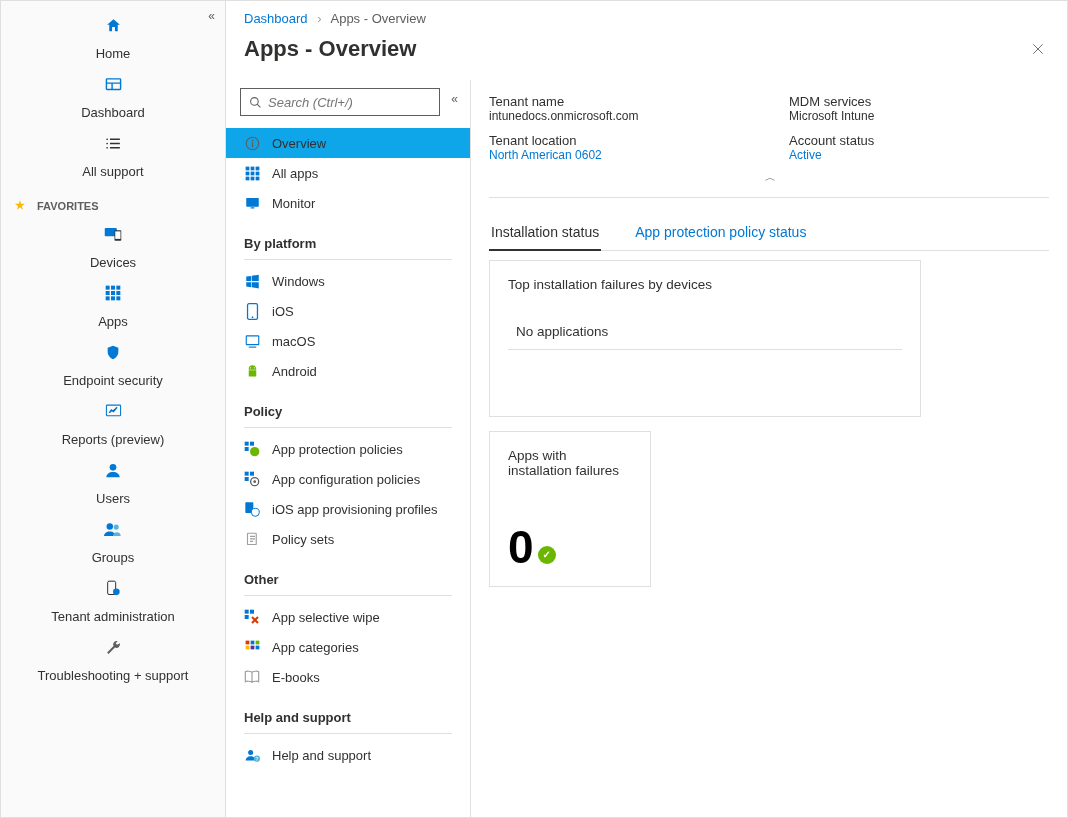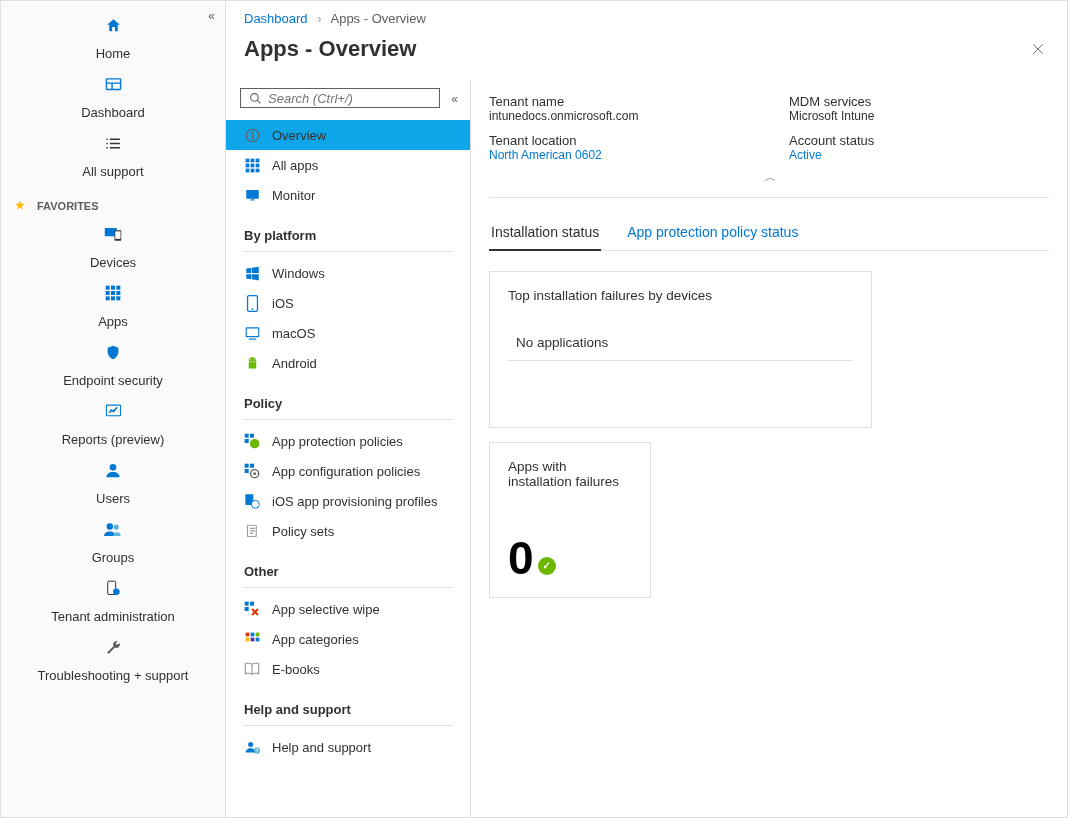--- a/index.html
+++ b/index.html
@@ -91,21 +91,21 @@
       font-size: 12px;
       color: #605e5c;
       cursor: pointer;
     }
     .search-box {
       margin: 0 14px 12px 14px;
       border: 1px solid #605e5c;
       display: flex;
       align-items: center;
       padding: 4px 8px;
-      height: 20px;
+      height: 28px;
       width: 200px;
     }
     .search-box input {
       border: none; outline: none; flex: 1;
       font-style: italic;
       font-size: 13px;
       color: #605e5c;
       background: transparent;
     }
     .search-box .search-icon { color: #605e5c; margin-right: 6px; font-size: 13px; }
@@ -148,23 +148,23 @@
       color: #605e5c;
       font-size: 11px;
       padding: 2px 0 12px 0;
       border-bottom: 1px solid #e1dfdd;
       margin-bottom: 20px;
       letter-spacing: -3px;
     }
     
     .tabs {
       display: flex;
-      gap: 24px;
+      gap: 32px;
       border-bottom: 1px solid #e1dfdd;
-      margin-bottom: 20px;
+      margin-bottom: 9px;
     }
     .tab {
       padding: 6px 2px 10px 2px;
       font-size: 14px;
       cursor: pointer;
       position: relative;
     }
     .tab.active {
       font-weight: 400;
       color: #323130;
@@ -176,21 +176,21 @@
       height: 2px;
       background: #323130;
     }
     .tab.inactive { color: #0078d4; }
     
     .card {
       border: 1px solid #e1dfdd;
       padding: 16px 18px;
       margin-bottom: 14px;
     }
-    .card-wide { width: 383px; }
+    .card-wide { width: 432px; }
     .card-small { width: 162px; }
     .card-title { font-size: 13.5px; color: #323130; margin-bottom: 32px; }
     .no-apps {
       border-bottom: 1px solid #e1dfdd;
       padding: 0 8px 10px 8px;
       margin: 0 0 20px 0;
       font-size: 13.5px;
     }
     .big-number {
       font-size: 46px;

